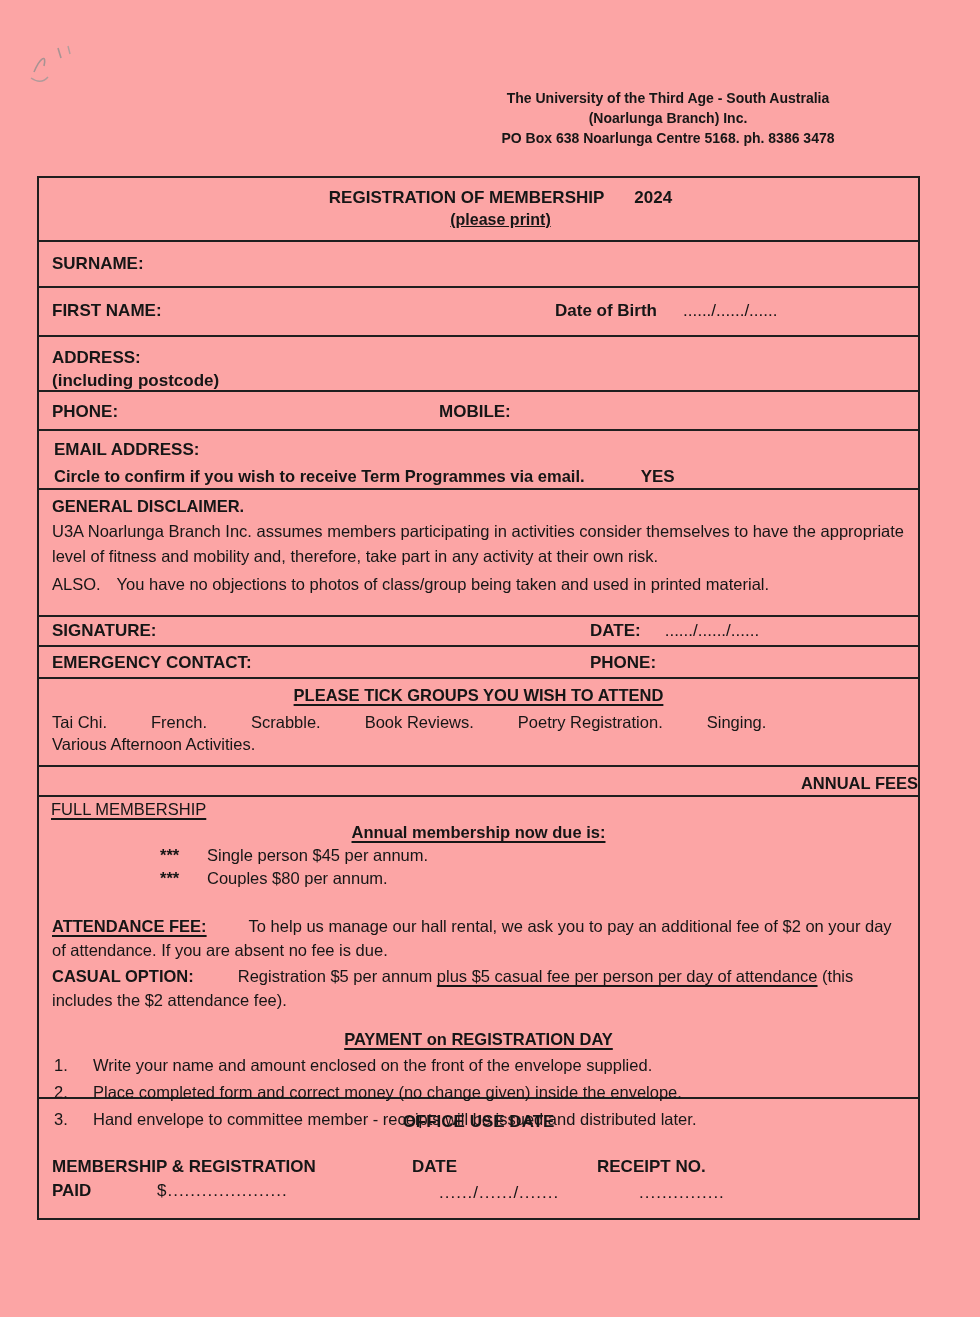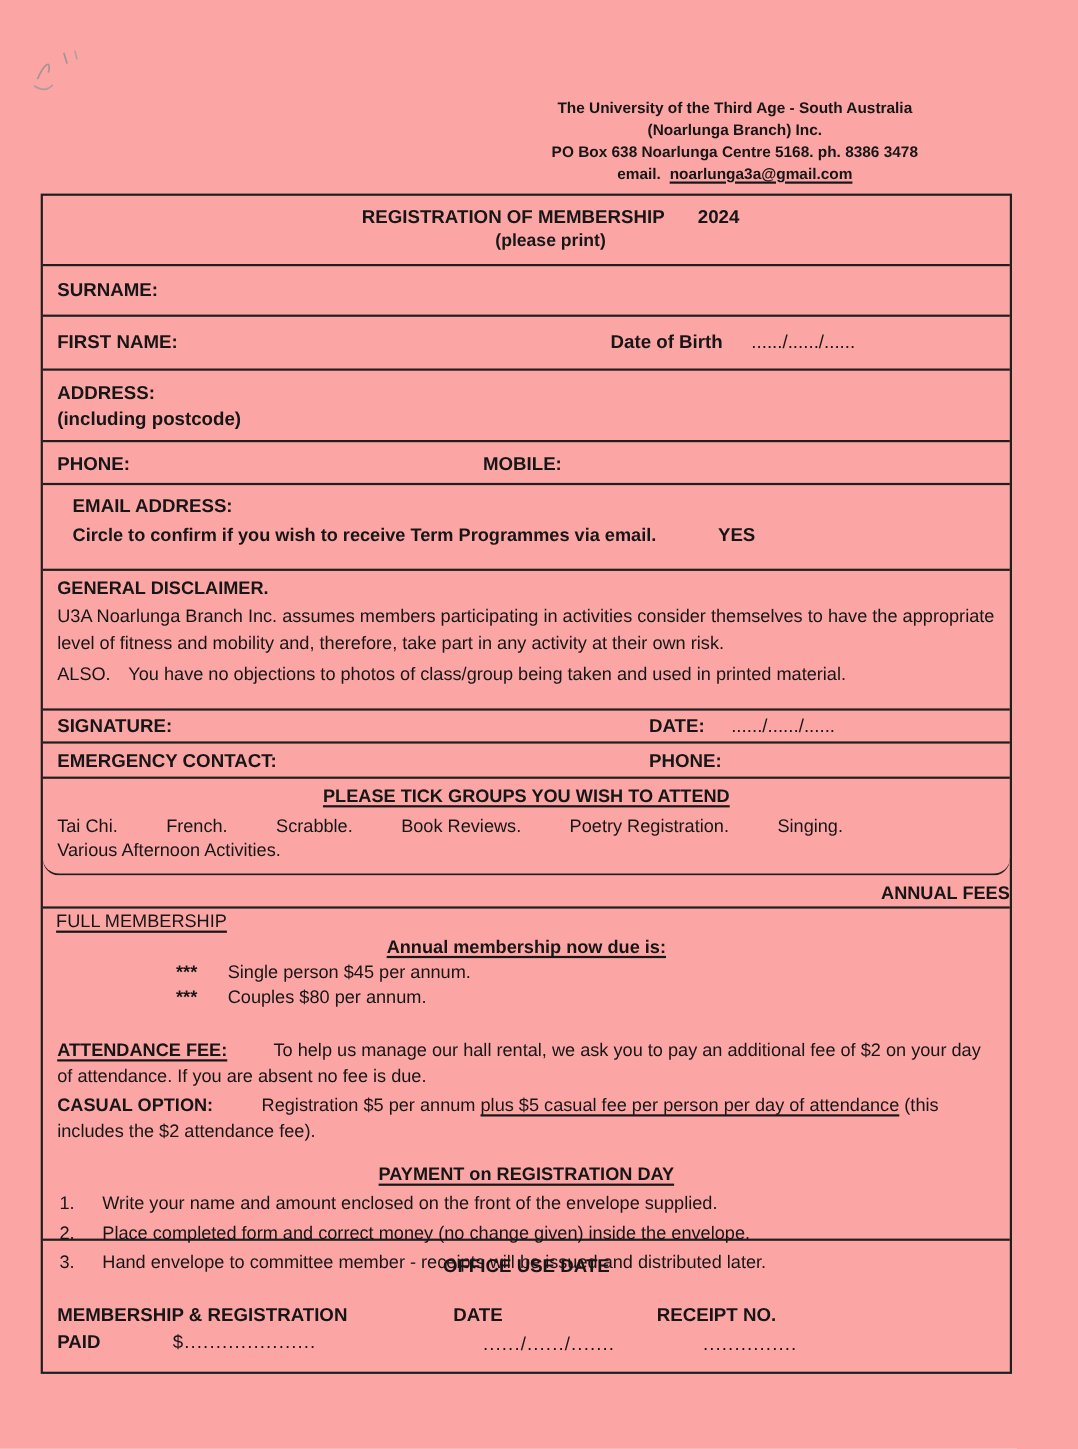--- a/index.html
+++ b/index.html
@@ -23,41 +23,41 @@
     position:absolute;top:176px;left:37px;width:883px;
     border:2px solid #1f1f1f;box-sizing:border-box;
   }
   .row{position:relative;border-bottom:2px solid #1f1f1f;box-sizing:border-box;}
   .row:last-child{border-bottom:none;}
   .bold{font-weight:700;}
   .ul{text-decoration:underline;text-underline-offset:3px;text-decoration-thickness:1.5px;}
   
   .r-title{height:64px;text-align:center;padding-top:10px;font-size:17px;font-weight:700;padding-left:44px;}
   .r-title .year{margin-left:30px;}
-  .r-title .sub{font-size:16px;margin-top:3px;}
+  .r-title .sub{font-size:16px;margin-top:3px;text-decoration:underline;}
   .r-surname{height:46px;padding:12px 0 0 13px;font-size:17px;font-weight:700;}
   .r-first{height:49px;padding:13px 0 0 13px;font-size:17px;font-weight:700;}
   .dob{position:absolute;left:516px;top:13px;}
   .dob .dots{font-weight:400;margin-left:26px;}
-  .r-address{height:65px;padding:9px 0 0 13px;font-size:17px;font-weight:700;line-height:23px;}
+  .r-address{height:55px;padding:9px 0 0 13px;font-size:17px;font-weight:700;line-height:23px;}
   .r-phone{height:39px;padding:10px 0 0 13px;font-size:17px;font-weight:700;}
   .mobile{position:absolute;left:400px;top:10px;}
-  .r-email{height:78px;padding:9px 0 0 27px;font-size:17px;}
+  .r-email{height:59px;padding:9px 0 0 15px;font-size:17px;}
   .r-email .confirm{font-size:16.5px;font-weight:700;margin-top:7px;}
   .r-email .yes{margin-left:56px;font-size:17px;}
   .r-disclaimer{height:127px;padding:7px 14px 0 13px;font-size:16.5px;}
   .r-disclaimer .body{font-weight:400;line-height:25px;margin-top:3px;}
   .r-disclaimer .also{font-weight:400;margin-top:6px;}
   .r-disclaimer .also .also-text{margin-left:16px;}
   .r-signature{height:30px;padding:4px 0 0 13px;font-size:17px;font-weight:700;}
   .sig-date{position:absolute;left:551px;top:4px;}
   .sig-date .dots{font-weight:400;margin-left:24px;}
   .r-emergency{height:32px;padding:6px 0 0 13px;font-size:17px;font-weight:700;}
   .em-phone{position:absolute;left:551px;top:6px;}
-  .r-groups{height:88px;padding-top:7px;font-size:16.5px;border-radius:15px;}
+  .r-groups{height:88px;padding-top:7px;font-size:16.5px;}
   .groups-head{text-align:center;font-weight:700;}
   .groups-items{display:flex;gap:44px;padding:8px 0 0 13px;font-weight:400;}
   .groups-line2{padding:3px 0 0 13px;font-weight:400;}
   .r-feehead{height:30px;text-align:right;padding-top:7px;font-size:16.5px;font-weight:700;}
   .r-fees{height:302px;font-size:16.5px;}
   .full-mem{margin:3px 0 0 12px;font-weight:400;display:inline-block;}
   .due{text-align:center;font-weight:700;margin-top:4px;}
   .bullet{display:flex;margin:4px 0 0 121px;font-weight:400;}
   .bullet .stars{width:47px;font-weight:700;}
   .att{margin:26px 13px 0 13px;line-height:24px;font-weight:400;}
@@ -81,23 +81,20 @@
     <path d="M8 32 C 14 18, 21 13, 18 26" stroke="#8d8d8d" stroke-width="1.6"></path>
     <path d="M32 8 l 3 10" stroke="#8d8d8d" stroke-width="1.6"></path>
     <path d="M42 6 l 2 8" stroke="#9a9a9a" stroke-width="1.4"></path>
     <path d="M5 38 q 10 7 17 -1" stroke="#979797" stroke-width="1.5"></path>
   </svg>
 
   <div class="letterhead">
     <div>The University of the Third Age - South Australia</div>
     <div>(Noarlunga Branch) Inc.</div>
     <div>PO Box 638 Noarlunga Centre 5168. ph. 8386 3478</div>
-    <div>
-      <span class="email-label">email.</span><span class="u">noarlunga3a@gmail.com</span>
-    </div>
   </div>
 
   <div class="formbox">
 
     <div class="row r-title">
       <div>
         <span>REGISTRATION OF MEMBERSHIP</span><span class="year">2024</span>
       </div>
       <div class="sub">(please print)</div>
     </div>

